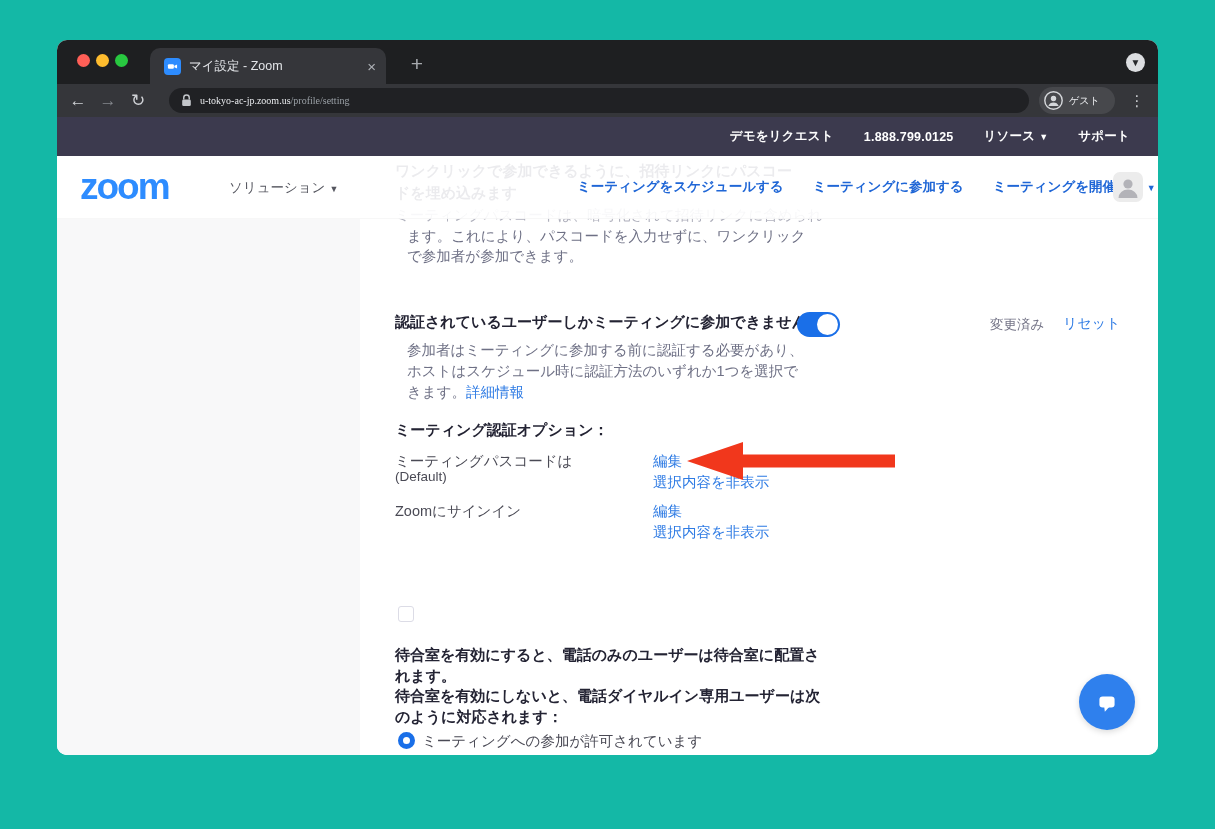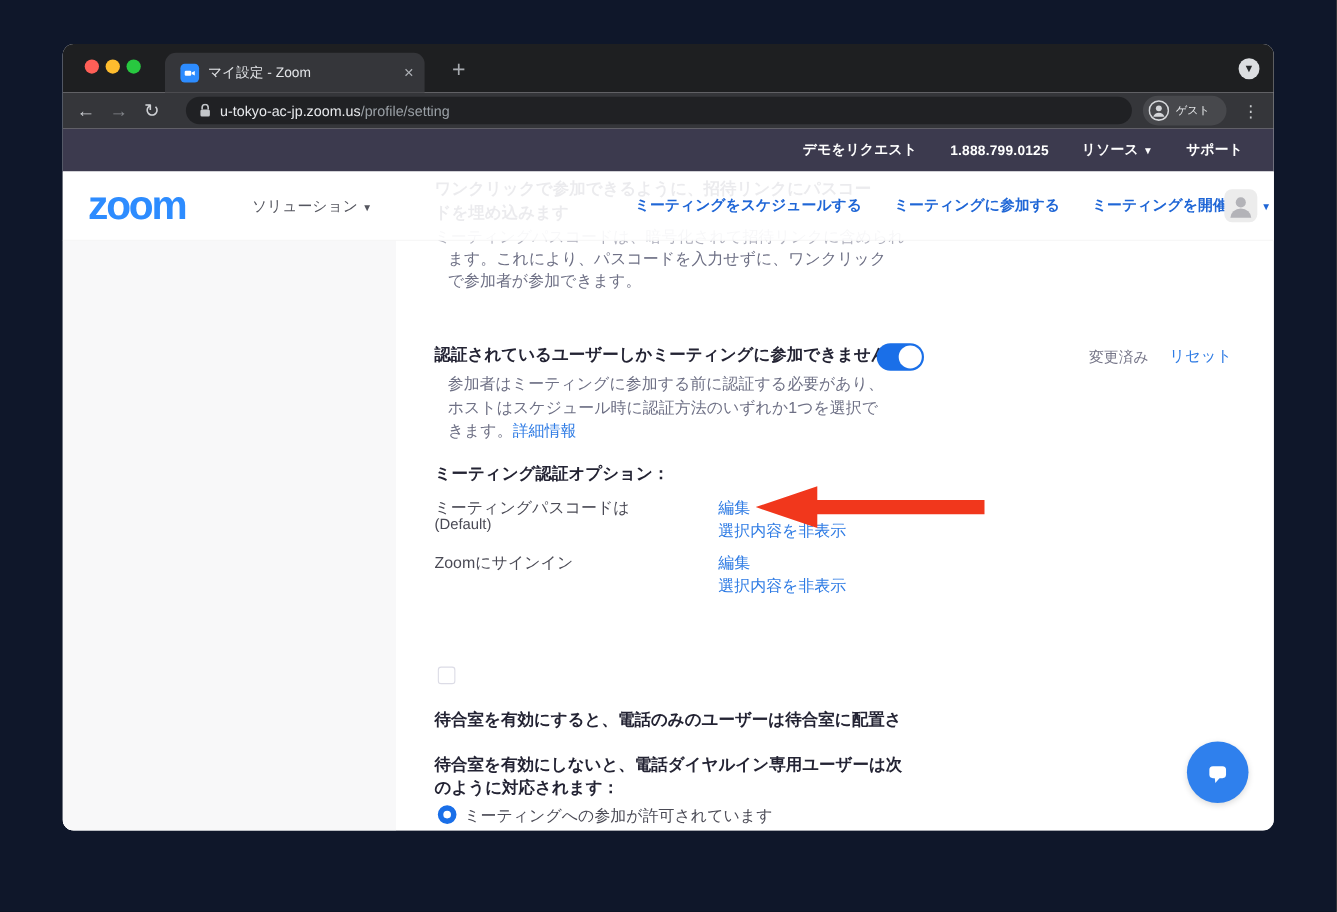--- a/index.html
+++ b/index.html
@@ -1,37 +1,37 @@
 <!DOCTYPE html>
 <html><head>
 <meta charset="utf-8">
 <style>
   html,body{margin:0;padding:0;background:#000;font-family:"Liberation Sans","DejaVu Sans",sans-serif;}
-  .stage{position:relative;width:1215px;height:829px;background:#0f172a;overflow:hidden;}
+  .stage{position:relative;width:1215px;height:829px;background:#14b8a6;overflow:hidden;}
   .window{position:absolute;left:57px;top:40px;width:1101px;height:715px;border-radius:10px;overflow:hidden;background:#fff;}
 
   
   .tabstrip{position:absolute;left:0;top:0;width:100%;height:44px;background:#1e1f21;}
   .dot{position:absolute;top:14px;width:13px;height:13px;border-radius:50%;}
   .dot.red{left:20px;background:#ff5f57;}
   .dot.yellow{left:39px;background:#febc2e;}
   .dot.green{left:58px;background:#28c840;}
   .tab{position:absolute;left:93px;top:8px;width:236px;height:36px;background:#35363a;border-radius:10px 10px 0 0;display:flex;align-items:center;padding:0 10px 0 14px;box-sizing:border-box;}
   .favicon{width:17px;height:17px;border-radius:4px;background:#2d8cff;display:flex;align-items:center;justify-content:center;flex:0 0 auto;}
   .tab-title{margin-left:8px;font-size:12.5px;color:#e3e5e8;white-space:nowrap;overflow:hidden;flex:1;}
   .tab-close{color:#aeb1b6;font-size:15px;margin-left:6px;cursor:default;}
   .newtab{position:absolute;left:345px;top:9px;width:30px;height:30px;color:#a6a9ae;font-size:21px;display:flex;align-items:center;justify-content:center;}
   .tabsearch{position:absolute;left:1069px;top:13px;width:19px;height:19px;border-radius:50%;background:#dcdee1;color:#26282b;font-size:10px;display:flex;align-items:center;justify-content:center;}
 
   
   .toolbar{position:absolute;left:0;top:44px;width:100%;height:33px;background:#35363a;display:flex;align-items:center;}
   .navbtn{width:30px;text-align:center;font-size:17px;color:#cfd1d5;flex:0 0 auto;}
   .navbtn.fwd{color:#85888d;}
   .omnibox{position:absolute;left:112px;top:4px;width:860px;height:25px;border-radius:13px;background:#202124;display:flex;align-items:center;padding:0 12px;box-sizing:border-box;}
-  .urltext{font-size:13px;color:#e8eaed;margin-left:8px;white-space:nowrap;}
+  .urltext{font-size:10px;color:#e8eaed;margin-left:8px;white-space:nowrap;font-family:Liberation Serif, serif;}
   .urltext .path{color:#9aa0a6;}
   .guestchip{position:absolute;left:982px;top:3px;width:76px;height:27px;border-radius:14px;background:#47484c;display:flex;align-items:center;padding:0 10px 0 5px;box-sizing:border-box;}
   .guestlabel{font-size:10px;color:#eceef0;margin-left:6px;}
   .kebab{position:absolute;left:1068px;top:0;height:33px;width:24px;display:flex;align-items:center;justify-content:center;color:#c7c9cc;font-size:15px;}
 
   
   .sitenav{position:absolute;left:0;top:77px;width:100%;height:39px;background:#3c3a4e;display:flex;align-items:center;justify-content:flex-end;gap:30px;padding-right:28px;box-sizing:border-box;}
   .sitenav .item{color:#fff;font-size:12.5px;font-weight:600;letter-spacing:.2px;white-space:nowrap;}
   .sitenav .caret{font-size:9px;margin-left:4px;}
 
@@ -183,20 +183,21 @@
       </svg>
 
       <div class="crisp optname" style="left:338px;top:346px;">Zoomにサインイン</div>
       <div class="crisp link" style="left:596px;top:346px;font-size:14.5px;">編集</div>
       <div class="crisp link" style="left:596px;top:367px;font-size:14.5px;">選択内容を非表示</div>
 
       <div class="checkbox"></div>
 
       <div class="crisp boldtitle" style="left:338px;top:488px;line-height:21px;">
           <span style="display:block;">待合室を有効にすると、電話のみのユーザーは待合室に配置さ</span>
+          <span style="display:block;">れます。</span>
         </div>
       <div class="crisp boldtitle" style="left:338px;top:529px;line-height:21px;">
           <span style="display:block;">待合室を有効にしないと、電話ダイヤルイン専用ユーザーは次</span>
           <span style="display:block;">のように対応されます：</span>
         </div>
 
       <div class="radio on" style="top:576px;"></div>
       <div class="crisp radiolabel" style="left:365px;top:576px;">ミーティングへの参加が許可されています</div>
 
     </div>

